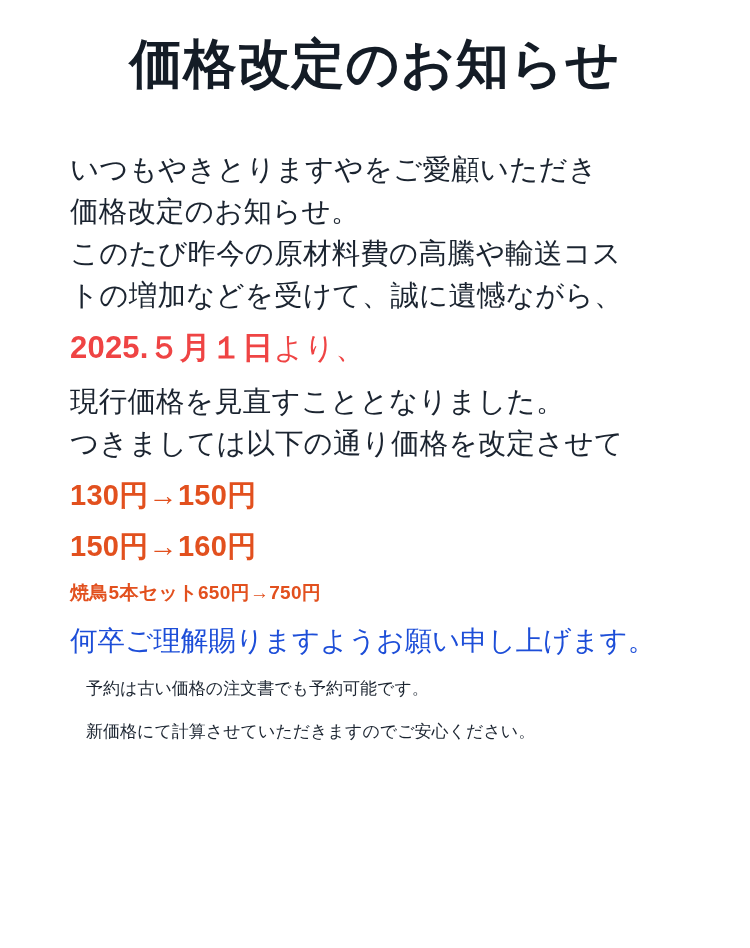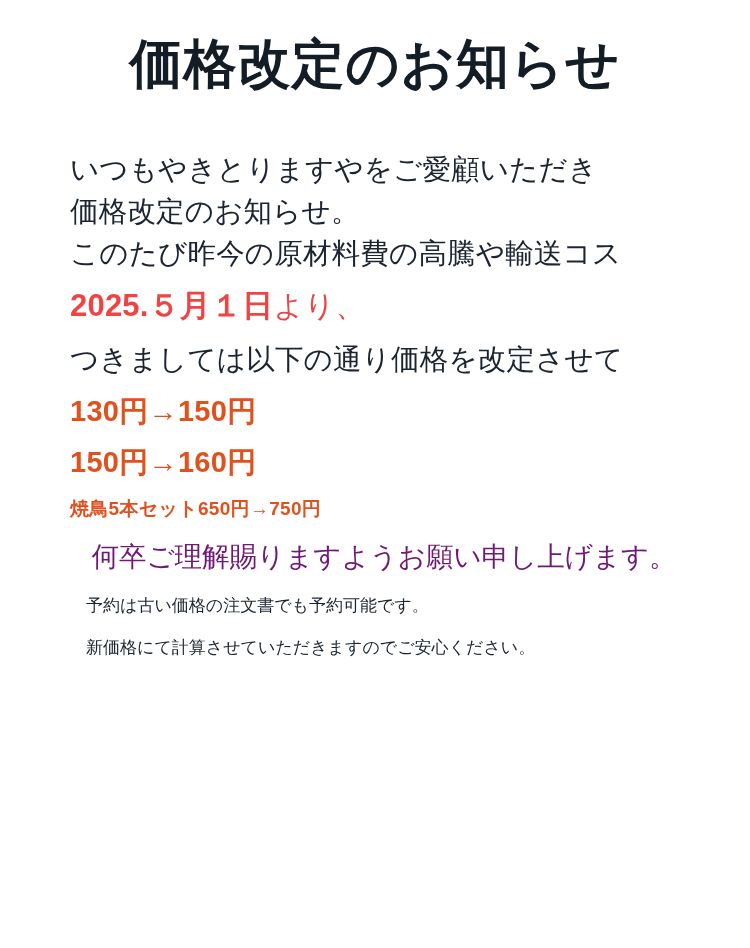--- a/index.html
+++ b/index.html
@@ -71,47 +71,48 @@
     letter-spacing: 0.3px;
   }
   .price-item.set {
     font-size: 19px;
     margin-bottom: 20px;
   }
   .closing {
     font-size: 27.5px;
     line-height: 1.4;
     margin: 10px 0 12px 0;
-    color: #701a75;
-    text-align: center;
+    color: #1d4ed8;
   }
   .note {
     font-size: 17px;
     line-height: 1.55;
     color: #1b2430;
     margin: 16px;
   }
 </style>
 </head>
 <body>
 
 <div class="page">
 
   <h1 class="title">価格改定のお知らせ</h1>
 
   <div class="body-block">
 
     <p class="para tight">いつもやきとりますやをご愛顧いただき</p>
     <p class="para tight">価格改定のお知らせ。</p>
     <p class="para tight">このたび昨今の原材料費の高騰や輸送コス</p>
+    <p class="para tight">トの増加などを受けて、誠に遺憾ながら、</p>
 
     <p class="date-line">
       <span class="date-strong">2025.５月１日</span><span>より、</span>
     </p>
 
+    <p class="para tight">現行価格を見直すこととなりました。</p>
     <p class="para tight">つきましては以下の通り価格を改定させて</p>
 
     <ul class="price-list">
       <li class="price-item">130円→150円</li>
       <li class="price-item">150円→160円</li>
       <li class="price-item set">焼鳥5本セット650円→750円</li>
     </ul>
 
     <p class="closing">何卒ご理解賜りますようお願い申し上げます。</p>
 

